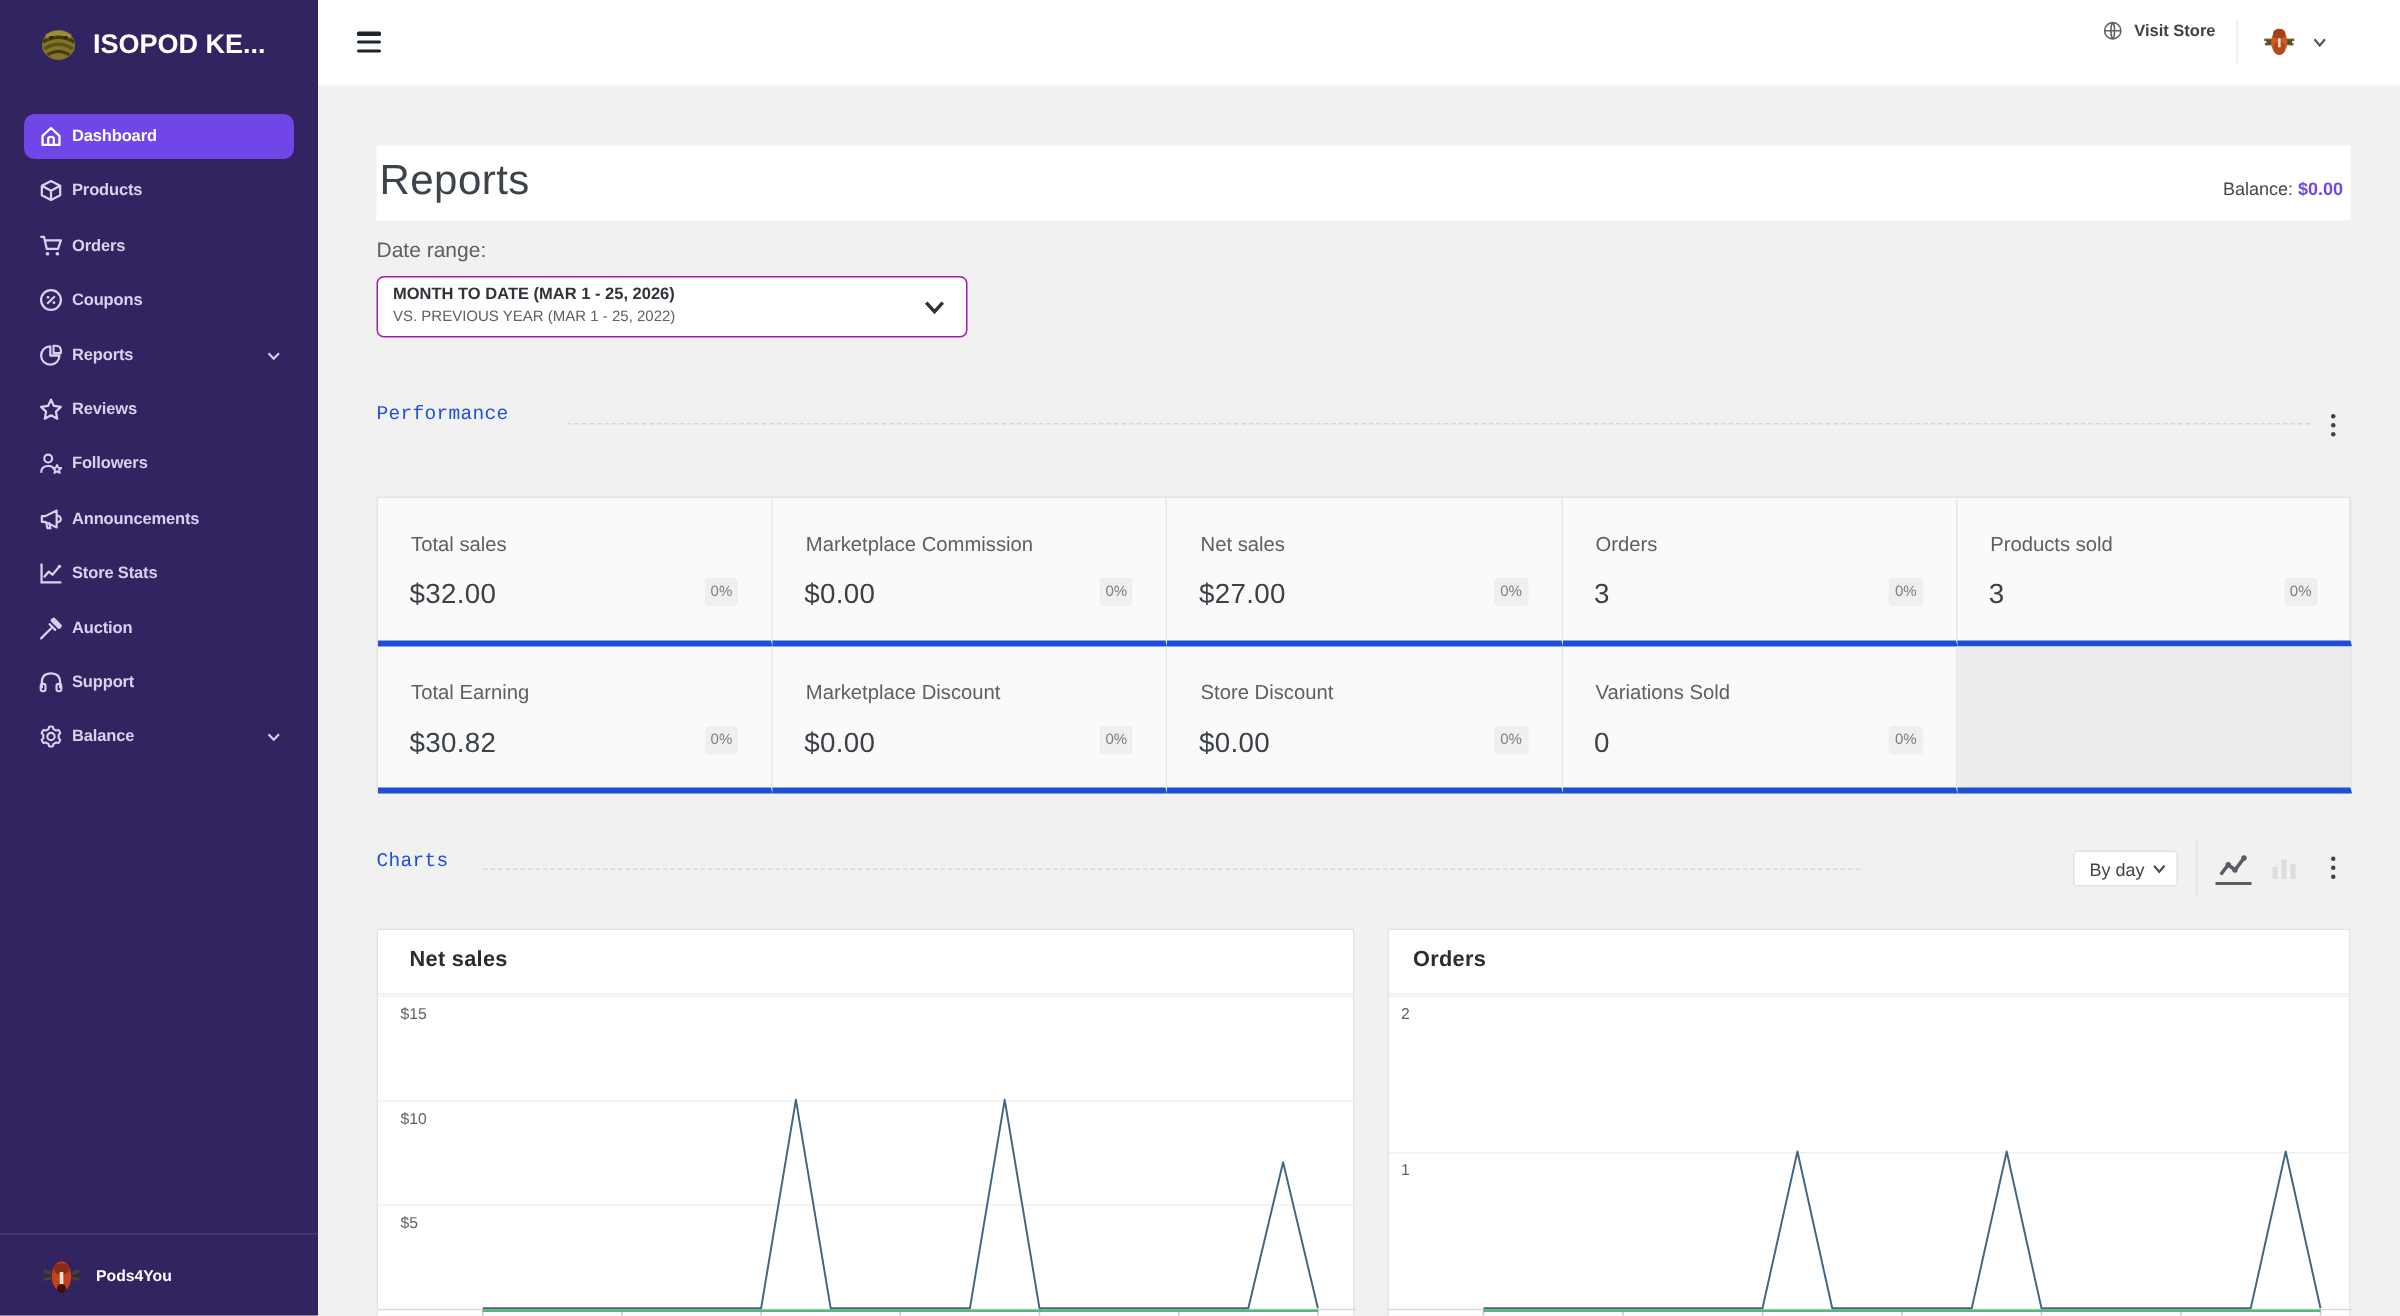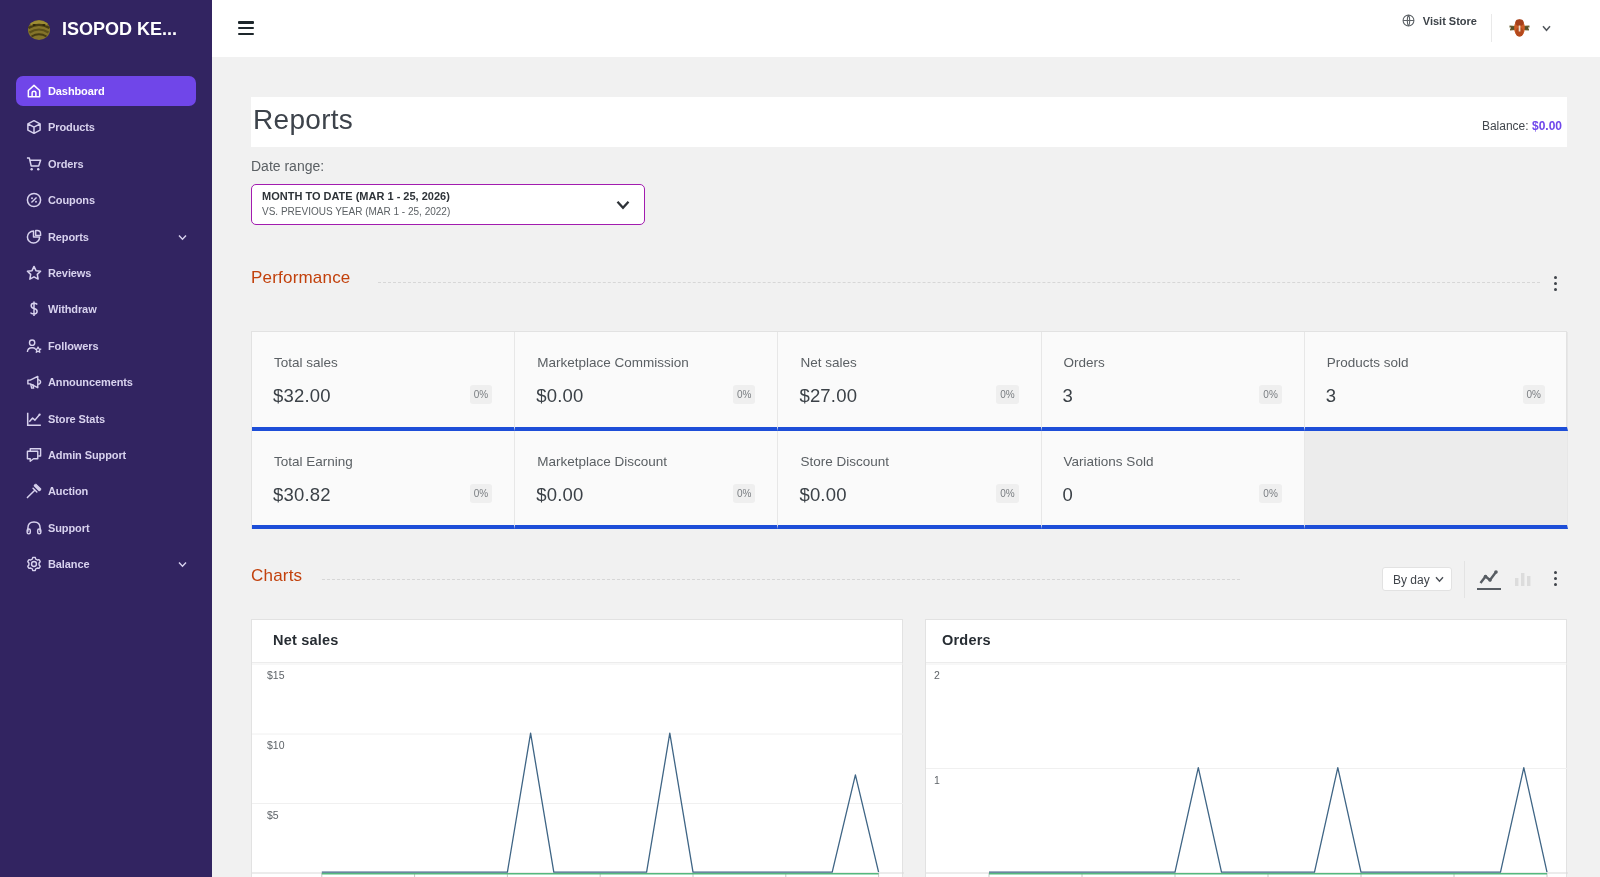--- a/index.html
+++ b/index.html
@@ -38,21 +38,21 @@
 .band { position:absolute; left:39px; top:40px; width:1316px; height:50px; background:#ffffff; }
 .band h1 { position:absolute; left:2px; top:7px; font-size:28px; font-weight:400; color:#3d434b; letter-spacing:.3px; }
 .balance { position:absolute; right:5px; top:22px; font-size:12px; color:#42474d; }
 .balance b { color:#7047eb; }
 .dlabel { position:absolute; left:39px; top:101px; font-size:14px; color:#5b6064; }
 .dselect { position:absolute; left:39px; top:127px; width:394px; height:41px; background:#fff; border:1px solid #a21caf; border-radius:5px; }
 .dselect .l1 { position:absolute; left:10px; top:5px; font-size:11px; font-weight:bold; color:#2e3338; letter-spacing:0; }
 .dselect .l2 { position:absolute; left:10px; top:21px; font-size:10px; color:#5c6165; letter-spacing:0; }
 .dselect svg { position:absolute; right:14px; top:15px; }
 
-.sechead { position:absolute; font-size:17px; color:#c2410c; letter-spacing:.2px; }
+.sechead { position:absolute; font-size:13px; color:#1d4ed8; letter-spacing:.2px;font-family:Liberation Mono, monospace; }
 .dashrule { position:absolute; border-top:1px dashed #d7d7d7; height:0; }
 .kebab { position:absolute; width:4px; }
 .kebab i { display:block; width:3.4px; height:3.4px; border-radius:50%; background:#3f444a; margin-bottom:2.6px; }
 
 
 .grid { position:absolute; left:39px; top:274px; width:1316px; height:198px; background:#fafafa; border:1px solid #e2e2e2; }
 .cell { position:absolute; width:263.2px; height:98.5px; border-right:1px solid #e7e7e7; border-bottom:4px solid #1d4ed8; }
 .cell .lb { position:absolute; left:22px; top:23px; font-size:13.5px; color:#5b6064; }
 .cell .vl { position:absolute; left:21px; top:53px; font-size:18.5px; color:#3b4147; letter-spacing:.2px; }
 .cell .pc { position:absolute; right:22px; top:53px; background:#efefef; color:#7a7e82; font-size:10px; padding:4px 4px; border-radius:3px; }
@@ -134,27 +134,20 @@
   </div>
       <div class="mi">
     <svg class="ic" viewBox="0 0 17 17">
           <path d="M8.5 1.5 L10.6 6 L15.5 6.6 L12 10 L12.9 15 L8.5 12.6 L4.1 15 L5 10 L1.5 6.6 L6.4 6 Z" fill="none" stroke="#d8d2ee" stroke-width="1.6" stroke-linejoin="round"></path>
         </svg>
     <span class="tx">Reviews</span>
 
   </div>
       <div class="mi">
     <svg class="ic" viewBox="0 0 17 17">
-          <path d="M12 3.6 Q10.8 2.3 8.5 2.3 Q5.5 2.3 5.5 4.9 Q5.5 7.4 8.5 7.9 Q11.8 8.5 11.8 11 Q11.8 13.8 8.5 13.8 Q5.8 13.8 4.7 12.3 M8.5 0.5 L8.5 16" fill="none" stroke="#d8d2ee" stroke-width="1.6"></path>
-        </svg>
-    <span class="tx">Withdraw</span>
-
-  </div>
-      <div class="mi">
-    <svg class="ic" viewBox="0 0 17 17">
           <circle cx="6.5" cy="5" r="2.8" fill="none" stroke="#d8d2ee" stroke-width="1.5"></circle>
           <path d="M1.5 15 Q1.5 10.3 6.5 10.3 Q8.6 10.3 9.9 11.2" fill="none" stroke="#d8d2ee" stroke-width="1.5"></path>
           <path d="M12.8 9.5 L13.7 11.5 L15.8 11.7 L14.2 13.1 L14.7 15.2 L12.8 14 L10.9 15.2 L11.4 13.1 L9.8 11.7 L11.9 11.5 Z" fill="none" stroke="#d8d2ee" stroke-width="1.3" stroke-linejoin="round"></path>
         </svg>
     <span class="tx">Followers</span>
 
   </div>
       <div class="mi">
     <svg class="ic" viewBox="0 0 17 17">
           <path d="M2 6.5 L2 10.5 L4.5 10.5 L12.5 14.5 L12.5 2.5 L4.5 6.5 Z" fill="none" stroke="#d8d2ee" stroke-width="1.5" stroke-linejoin="round"></path>
@@ -167,28 +160,20 @@
     <svg class="ic" viewBox="0 0 17 17">
           <path d="M1.8 1.8 L1.8 15.2 L15.8 15.2" fill="none" stroke="#d8d2ee" stroke-width="1.6"></path>
           <path d="M3.5 11.5 L7 7.5 L9.5 9.7 L14.5 3.8" fill="none" stroke="#d8d2ee" stroke-width="1.6" stroke-linejoin="round"></path>
           <circle cx="14.5" cy="3.8" r="1.2" fill="#d8d2ee"></circle>
         </svg>
     <span class="tx">Store Stats</span>
 
   </div>
       <div class="mi">
     <svg class="ic" viewBox="0 0 17 17">
-          <path d="M4.5 4.5 L4.5 1.8 L15.5 1.8 L15.5 9.5 L13 9.5" fill="none" stroke="#d8d2ee" stroke-width="1.5" stroke-linejoin="round"></path>
-          <path d="M1.5 4.5 L12.5 4.5 L12.5 12.5 L8 12.5 L4.5 15.2 L4.5 12.5 L1.5 12.5 Z" fill="none" stroke="#d8d2ee" stroke-width="1.5" stroke-linejoin="round"></path>
-        </svg>
-    <span class="tx">Admin Support</span>
-
-  </div>
-      <div class="mi">
-    <svg class="ic" viewBox="0 0 17 17">
           <path d="M7.5 5.5 L11.5 9.5 M9 3 L14 8 M10.5 1.5 L15.5 6.5 M1.5 15.5 L8.5 8.5" fill="none" stroke="#d8d2ee" stroke-width="1.6" stroke-linecap="round"></path>
           <path d="M8.8 1.7 L15.3 8.2" fill="none" stroke="#d8d2ee" stroke-width="1.6"></path>
         </svg>
     <span class="tx">Auction</span>
 
   </div>
       <div class="mi">
     <svg class="ic" viewBox="0 0 17 17">
           <path d="M2 12.5 L2 8.5 Q2 2 8.5 2 Q15 2 15 8.5 L15 12.5" fill="none" stroke="#d8d2ee" stroke-width="1.6"></path>
           <rect x="1.2" y="9.5" width="3.4" height="5.2" rx="1.6" fill="none" stroke="#d8d2ee" stroke-width="1.5"></rect>
@@ -201,20 +186,30 @@
     <svg class="ic" viewBox="0 0 17 17">
           <circle cx="8.5" cy="8.5" r="2.6" fill="none" stroke="#d8d2ee" stroke-width="1.5"></circle>
           <path d="M7.2 1.6 Q8.5 1.3 9.8 1.6 L10.3 3.3 Q11.3 3.7 12 4.3 L13.8 3.9 Q14.7 4.9 15.1 6.1 L13.9 7.4 Q14 8.5 13.9 9.6 L15.1 10.9 Q14.7 12.1 13.8 13.1 L12 12.7 Q11.3 13.3 10.3 13.7 L9.8 15.4 Q8.5 15.7 7.2 15.4 L6.7 13.7 Q5.7 13.3 5 12.7 L3.2 13.1 Q2.3 12.1 1.9 10.9 L3.1 9.6 Q3 8.5 3.1 7.4 L1.9 6.1 Q2.3 4.9 3.2 3.9 L5 4.3 Q5.7 3.7 6.7 3.3 Z" fill="none" stroke="#d8d2ee" stroke-width="1.5" stroke-linejoin="round"></path>
         </svg>
     <span class="tx">Balance</span>
     <svg class="chev" viewBox="0 0 9 9" fill="none" stroke="#d8d2ee" stroke-width="1.4">
           <path d="M1 2.5 L4.5 6.2 L8 2.5"></path>
         </svg>
   </div>
     </div>
+  <div class="sfoot">
+    <svg width="24" height="26" viewBox="0 0 24 26">
+      <ellipse cx="12" cy="14" rx="6.5" ry="10" fill="#c8401a"></ellipse>
+      <ellipse cx="12" cy="9" rx="5" ry="4" fill="#8a2a12"></ellipse>
+      <path d="M5 12 L0 10 M5 15 L0 16 M19 12 L24 10 M19 15 L24 16" stroke="#4c4420" stroke-width="2"></path>
+      <rect x="10.8" y="11" width="2.4" height="9" fill="#f4e8d8"></rect>
+      <ellipse cx="12" cy="22" rx="3" ry="3" fill="#3a1208"></ellipse>
+    </svg>
+    <div class="ftx">Pods4You</div>
+  </div>
 </div>
 
 <div class="topbar">
   <div class="hamb">
       <i></i>
       <i></i>
       <i></i>
     </div>
   <div class="vs">
     <svg width="13" height="13" viewBox="0 0 24 24" fill="none" stroke="#5d6267" stroke-width="2">

